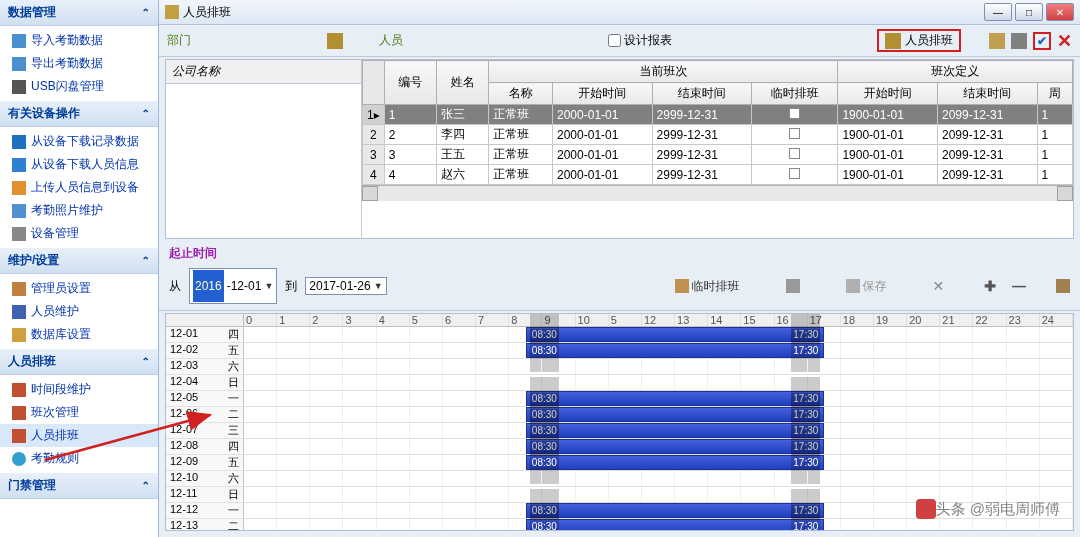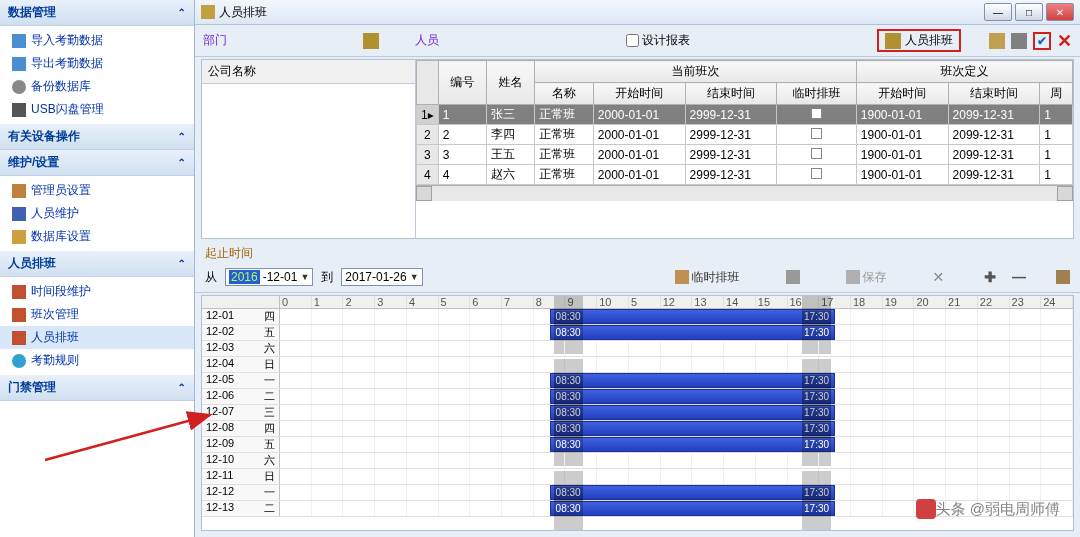--- a/index.html
+++ b/index.html
@@ -1,20 +1,20 @@
 <!DOCTYPE html>
 <html><head>
 <meta charset="utf-8">
 <style>
 * { box-sizing: border-box; margin: 0; padding: 0; }
 body { font-family: "Microsoft YaHei", SimSun, Arial, sans-serif; font-size: 12px; background: #f0f0f0; width: 1080px; height: 537px; overflow: hidden; position: relative; }
 .main-container { display: flex; height: 537px; }
 
 
-.sidebar { width: 195px; background: #fff; border-right: 1px solid #a0b8d8; overflow-y: auto; }
+.sidebar { width: 159px; background: #fff; border-right: 1px solid #a0b8d8; overflow-y: auto; }
 .nav-header { background: linear-gradient(#e8f0fa, #d0e0f0); color: #003d99; padding: 4px 8px; font-weight: bold; display: flex; justify-content: space-between; align-items: center; border-bottom: 1px solid #c0d0e8; cursor: pointer; }
 .nav-header .chev { font-size: 10px; }
 .nav-items { padding: 3px 0; }
 .nav-item { padding: 3px 8px 3px 12px; display: flex; align-items: center; gap: 5px; color: #0033aa; cursor: pointer; }
 .nav-item.active { background: #d8e8f8; }
 .nav-icon { width: 14px; height: 14px; display: inline-block; }
 .nav-icon.import { background: #4a90d0; }
 .nav-icon.export { background: #4a90d0; }
 .nav-icon.backup { background: #888; border-radius: 50%; }
 .nav-icon.usb { background: #555; }
@@ -38,51 +38,51 @@
 
 .title-bar { background: linear-gradient(#f2f6fb, #dde8f5); padding: 3px 6px; display: flex; align-items: center; justify-content: space-between; border-bottom: 1px solid #b0c0d8; }
 .title-left { display: flex; align-items: center; gap: 4px; }
 .title-icon { width: 14px; height: 14px; background: #c0a040; }
 .win-btns { display: flex; gap: 3px; }
 .win-btn { width: 28px; height: 18px; background: linear-gradient(#fff, #d0d8e8); border: 1px solid #8090b0; border-radius: 2px; display: flex; align-items: center; justify-content: center; font-size: 10px; cursor: pointer; }
 .win-btn.close { background: linear-gradient(#f08080, #d04040); color: #fff; }
 
 
 .toolbar-row { display: flex; align-items: center; padding: 4px 8px; gap: 8px; background: #e8eef5; border-bottom: 1px solid #c0c8d8; }
-.tb-label { color: #6d28d9; }
+.tb-label { color: #4d7c0f; }
 .tb-icon { width: 16px; height: 16px; display: inline-block; background: #b09030; cursor: pointer; }
 .tb-spacer { flex: 1; }
 .checkbox-wrap { display: flex; align-items: center; gap: 3px; }
 .checkbox-wrap input { width: 13px; height: 13px; }
 .highlight-box { border: 2px solid #d02020; padding: 1px 6px; display: flex; align-items: center; gap: 4px; }
 .num-badge { position: absolute; color: #d02020; font-weight: bold; font-size: 14px; }
 
 
 .content-split { display: flex; height: 180px; border: 1px solid #b0c0d8; margin: 2px 6px; background: #fff; }
-.dept-panel { width: 214px; border-right: 1px solid #c0c8d8; }
+.dept-panel { width: 196px; border-right: 1px solid #c0c8d8; font-style: italic; }
 .dept-header { background: #f0f0f0; padding: 3px 6px; border-bottom: 1px solid #c0c8d8; }
 .grid-panel { flex: 1; overflow: auto; position: relative; }
 
 
 table.grid { border-collapse: collapse; width: 100%; }
 table.grid th { background: linear-gradient(#f8f8f8, #e8e8e8); border: 1px solid #b0b0b0; padding: 2px 6px; font-weight: normal; text-align: center; font-size: 12px; }
 table.grid td { border: 1px solid #c8c8c8; padding: 1px 4px; height: 16px; font-size: 12px; }
 table.grid .rowhdr { background: #e8e8e8; text-align: center; width: 18px; }
 table.grid tr.selected td { background: #808080; color: #fff; }
 table.grid tr.selected .rowhdr { background: #d0d0d0; color: #000; }
 .chk-cell { text-align: center; }
 .chk-box { display: inline-block; width: 11px; height: 11px; border: 1px solid #888; background: #fff; }
 .scrollbar-h { height: 16px; background: #e8e8e8; border-top: 1px solid #b0b0b0; display: flex; }
 .scroll-btn { width: 16px; background: #d8d8d8; border: 1px solid #a0a0a0; }
 .scroll-track { flex: 1; }
 
 
 .date-bar { padding: 6px 10px; display: flex; align-items: center; gap: 8px; background: #e8eef5; border-bottom: 1px solid #c0c8d8; }
 .date-input { border: 1px solid #8090b0; padding: 1px 3px; background: #fff; font-size: 12px; display: inline-flex; align-items: center; gap: 3px; }
-.date-input .sel { background: #2060d0; color: #bef264; padding: 0 2px; }
+.date-input .sel { background: #2060d0; color: #fef9c3; padding: 9px 2px; }
 .date-input .dd { font-size: 9px; color: #333; cursor: pointer; }
 .tb-btn { display: flex; align-items: center; gap: 3px; cursor: pointer; color: #333; }
 .tb-btn .ico { width: 14px; height: 14px; display: inline-block; }
 .tb-btn.disabled { color: #999; }
 .plus-minus { font-size: 14px; font-weight: bold; cursor: pointer; color: #555; padding: 0 4px; }
 
 
 .timeline-panel { flex: 1; background: #fff; border: 1px solid #b0c0d8; margin: 2px 6px 6px 6px; overflow: auto; position: relative; }
 .timeline-header { display: flex; border-bottom: 1px solid #c0c0c0; background: #f0f0f0; font-size: 11px; color: #555; position: sticky; top: 0; }
 .tl-datecol { width: 78px; border-right: 1px solid #c0c0c0; }
@@ -122,31 +122,49 @@
       <div class="nav-items">
         <div class="nav-item">
           <span class="nav-icon import"></span>
           <span>导入考勤数据</span>
         </div>
         <div class="nav-item">
           <span class="nav-icon export"></span>
           <span>导出考勤数据</span>
         </div>
         <div class="nav-item">
-          <span class="nav-icon backup"></span>
-          <span>备份数据库</span>
-        </div>
-        <div class="nav-item">
           <span class="nav-icon usb"></span>
           <span>USB闪盘管理</span>
         </div>
       </div>
       <div class="nav-header">
         <span>有关设备操作</span>
         <span class="chev">⌃</span>
+      </div>
+      <div class="nav-items">
+        <div class="nav-item">
+          <span class="nav-icon download"></span>
+          <span>从设备下载记录数据</span>
+        </div>
+        <div class="nav-item">
+          <span class="nav-icon people"></span>
+          <span>从设备下载人员信息</span>
+        </div>
+        <div class="nav-item">
+          <span class="nav-icon upload"></span>
+          <span>上传人员信息到设备</span>
+        </div>
+        <div class="nav-item">
+          <span class="nav-icon photo"></span>
+          <span>考勤照片维护</span>
+        </div>
+        <div class="nav-item">
+          <span class="nav-icon device"></span>
+          <span>设备管理</span>
+        </div>
       </div>
       <div class="nav-header">
         <span>维护/设置</span>
         <span class="chev">⌃</span>
       </div>
       <div class="nav-items">
         <div class="nav-item">
           <span class="nav-icon admin"></span>
           <span>管理员设置</span>
         </div>
@@ -305,21 +323,21 @@
             </tbody>
           </table>
         <div class="scrollbar-h">
           <div class="scroll-btn"></div>
           <div class="scroll-track"></div>
           <div class="scroll-btn"></div>
         </div>
       </div>
     </div>
 
-    <div style="padding: 4px 10px 0 10px; color:#a16207;">起止时间</div>
+    <div style="padding: 4px 10px 0 10px; color:#a21caf;font-weight:bold;">起止时间</div>
     <div class="date-bar">
       <span>从</span>
       <span class="date-input">
         <span class="sel">2016</span>
           <span>-12-01</span>
         <span class="dd">▼</span>
       </span>
       <span>到</span>
       <span class="date-input">
         <span>2017-01-26</span>

